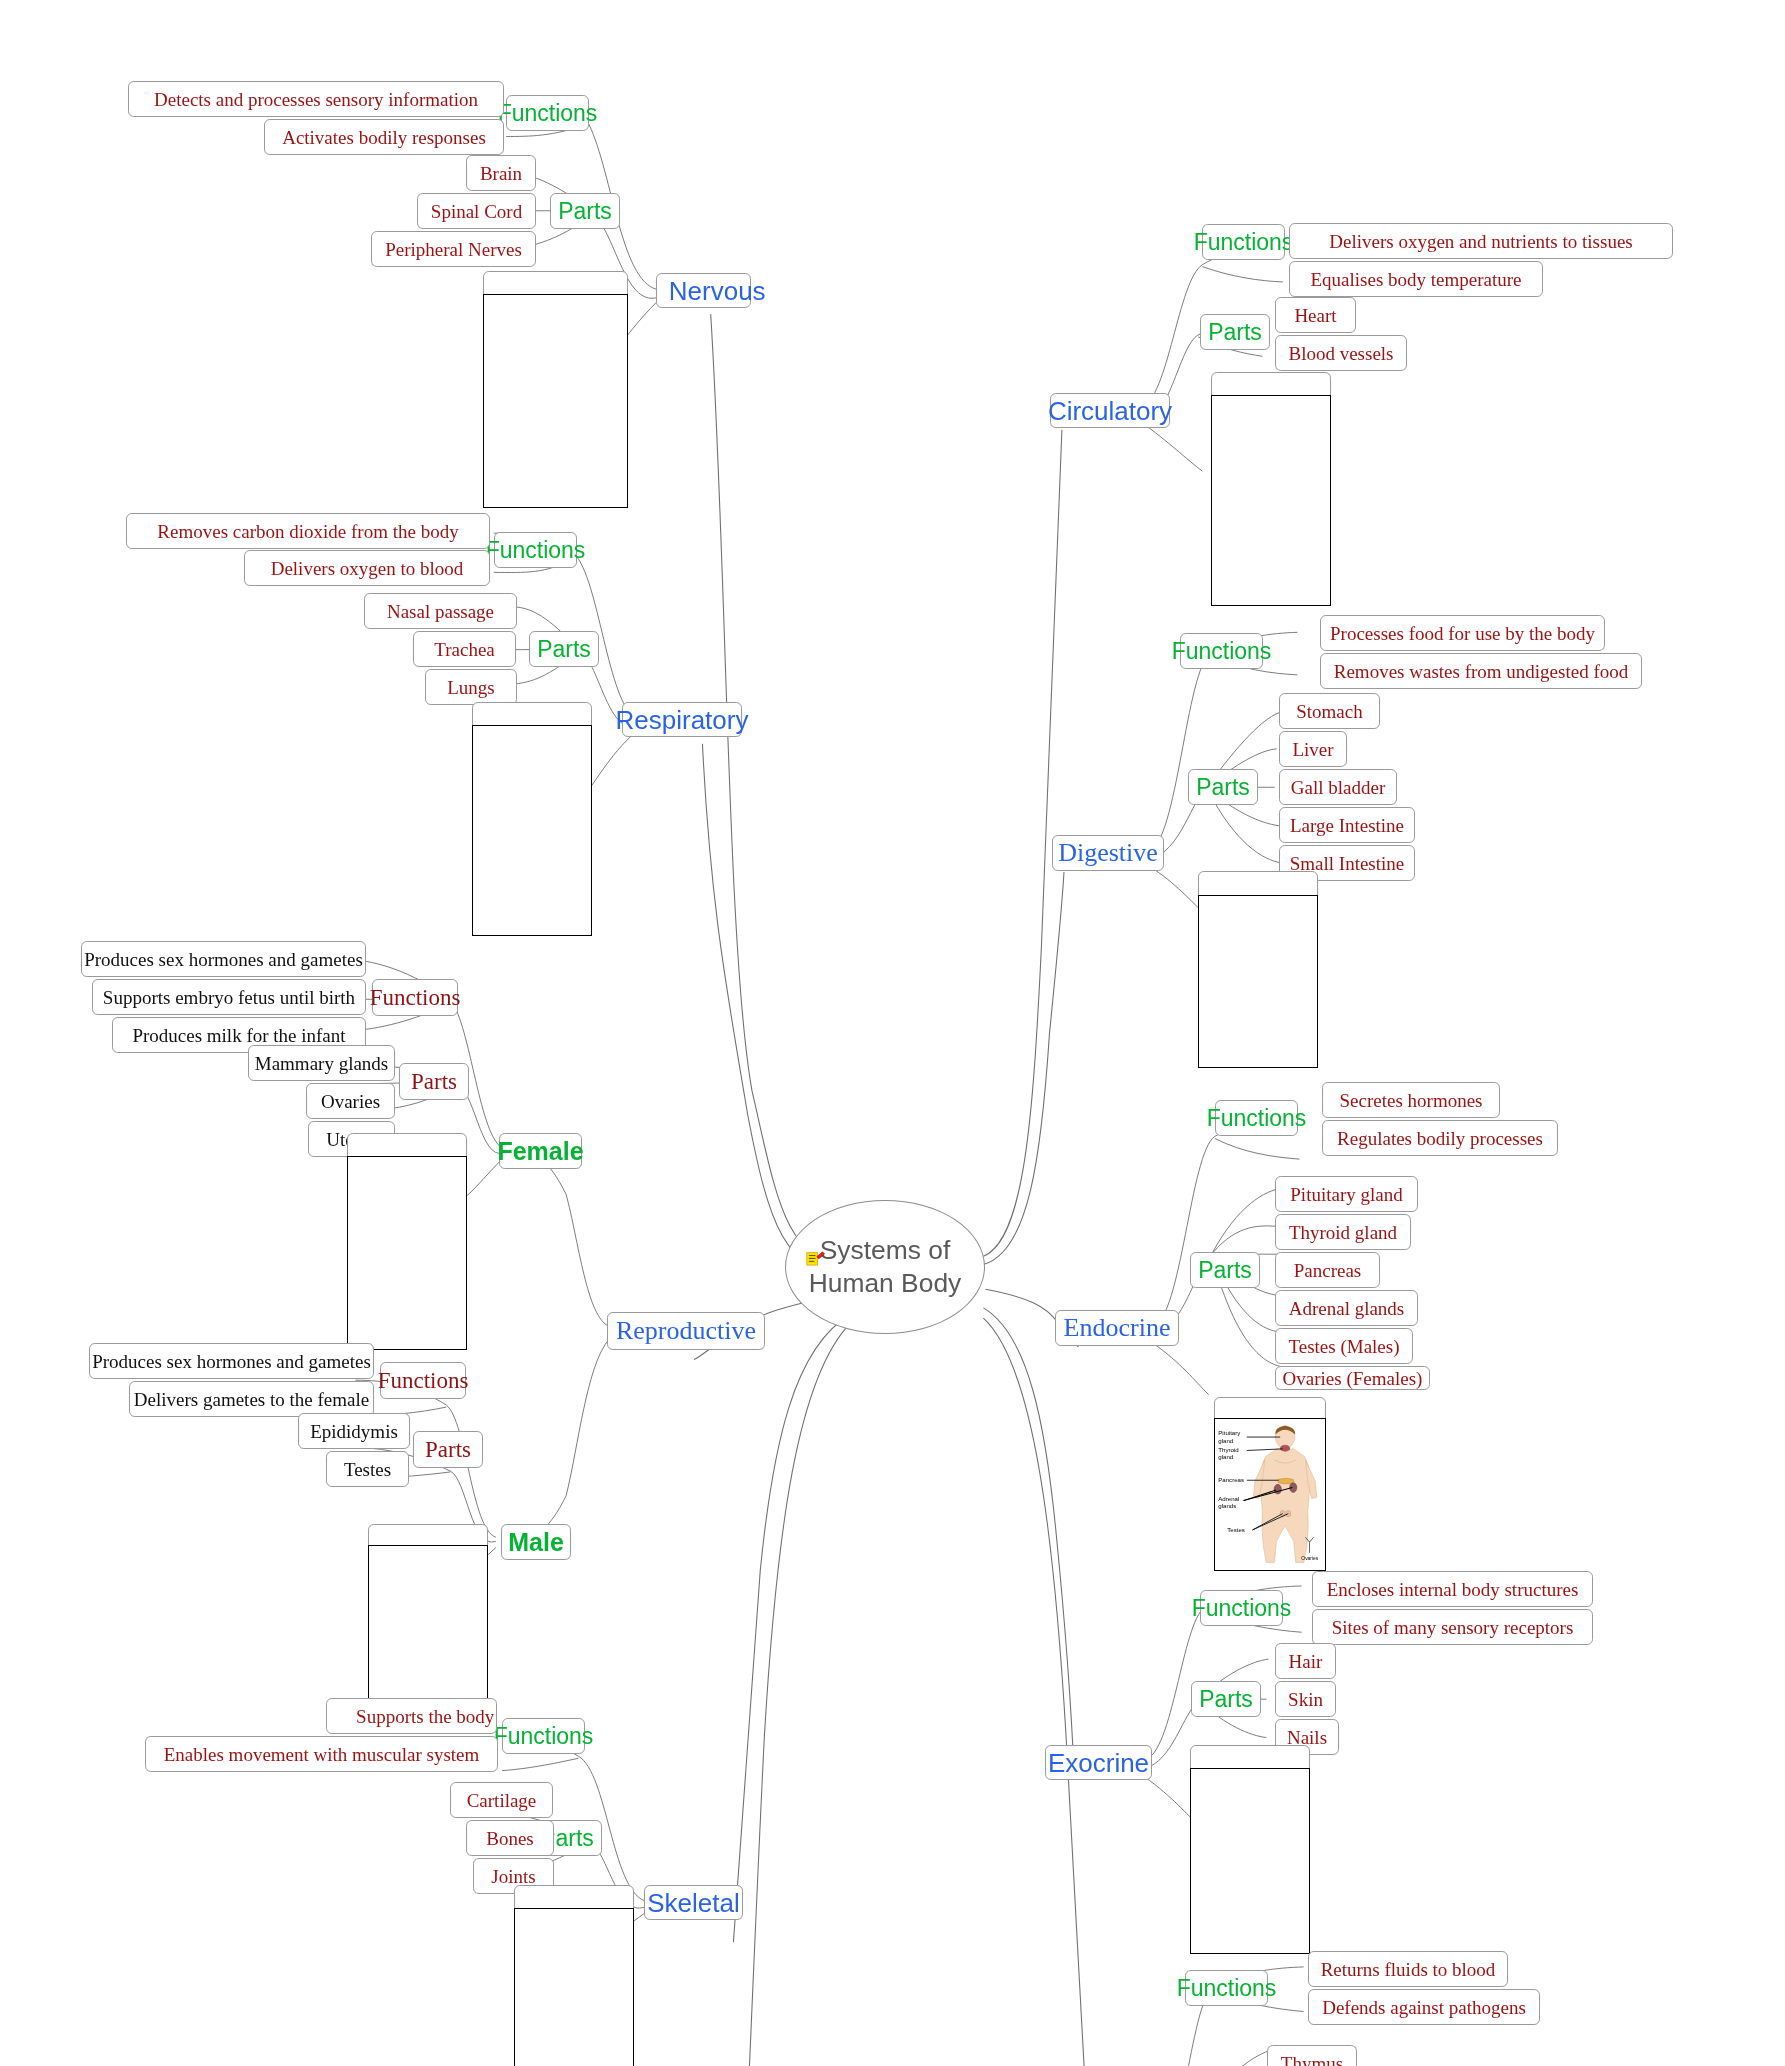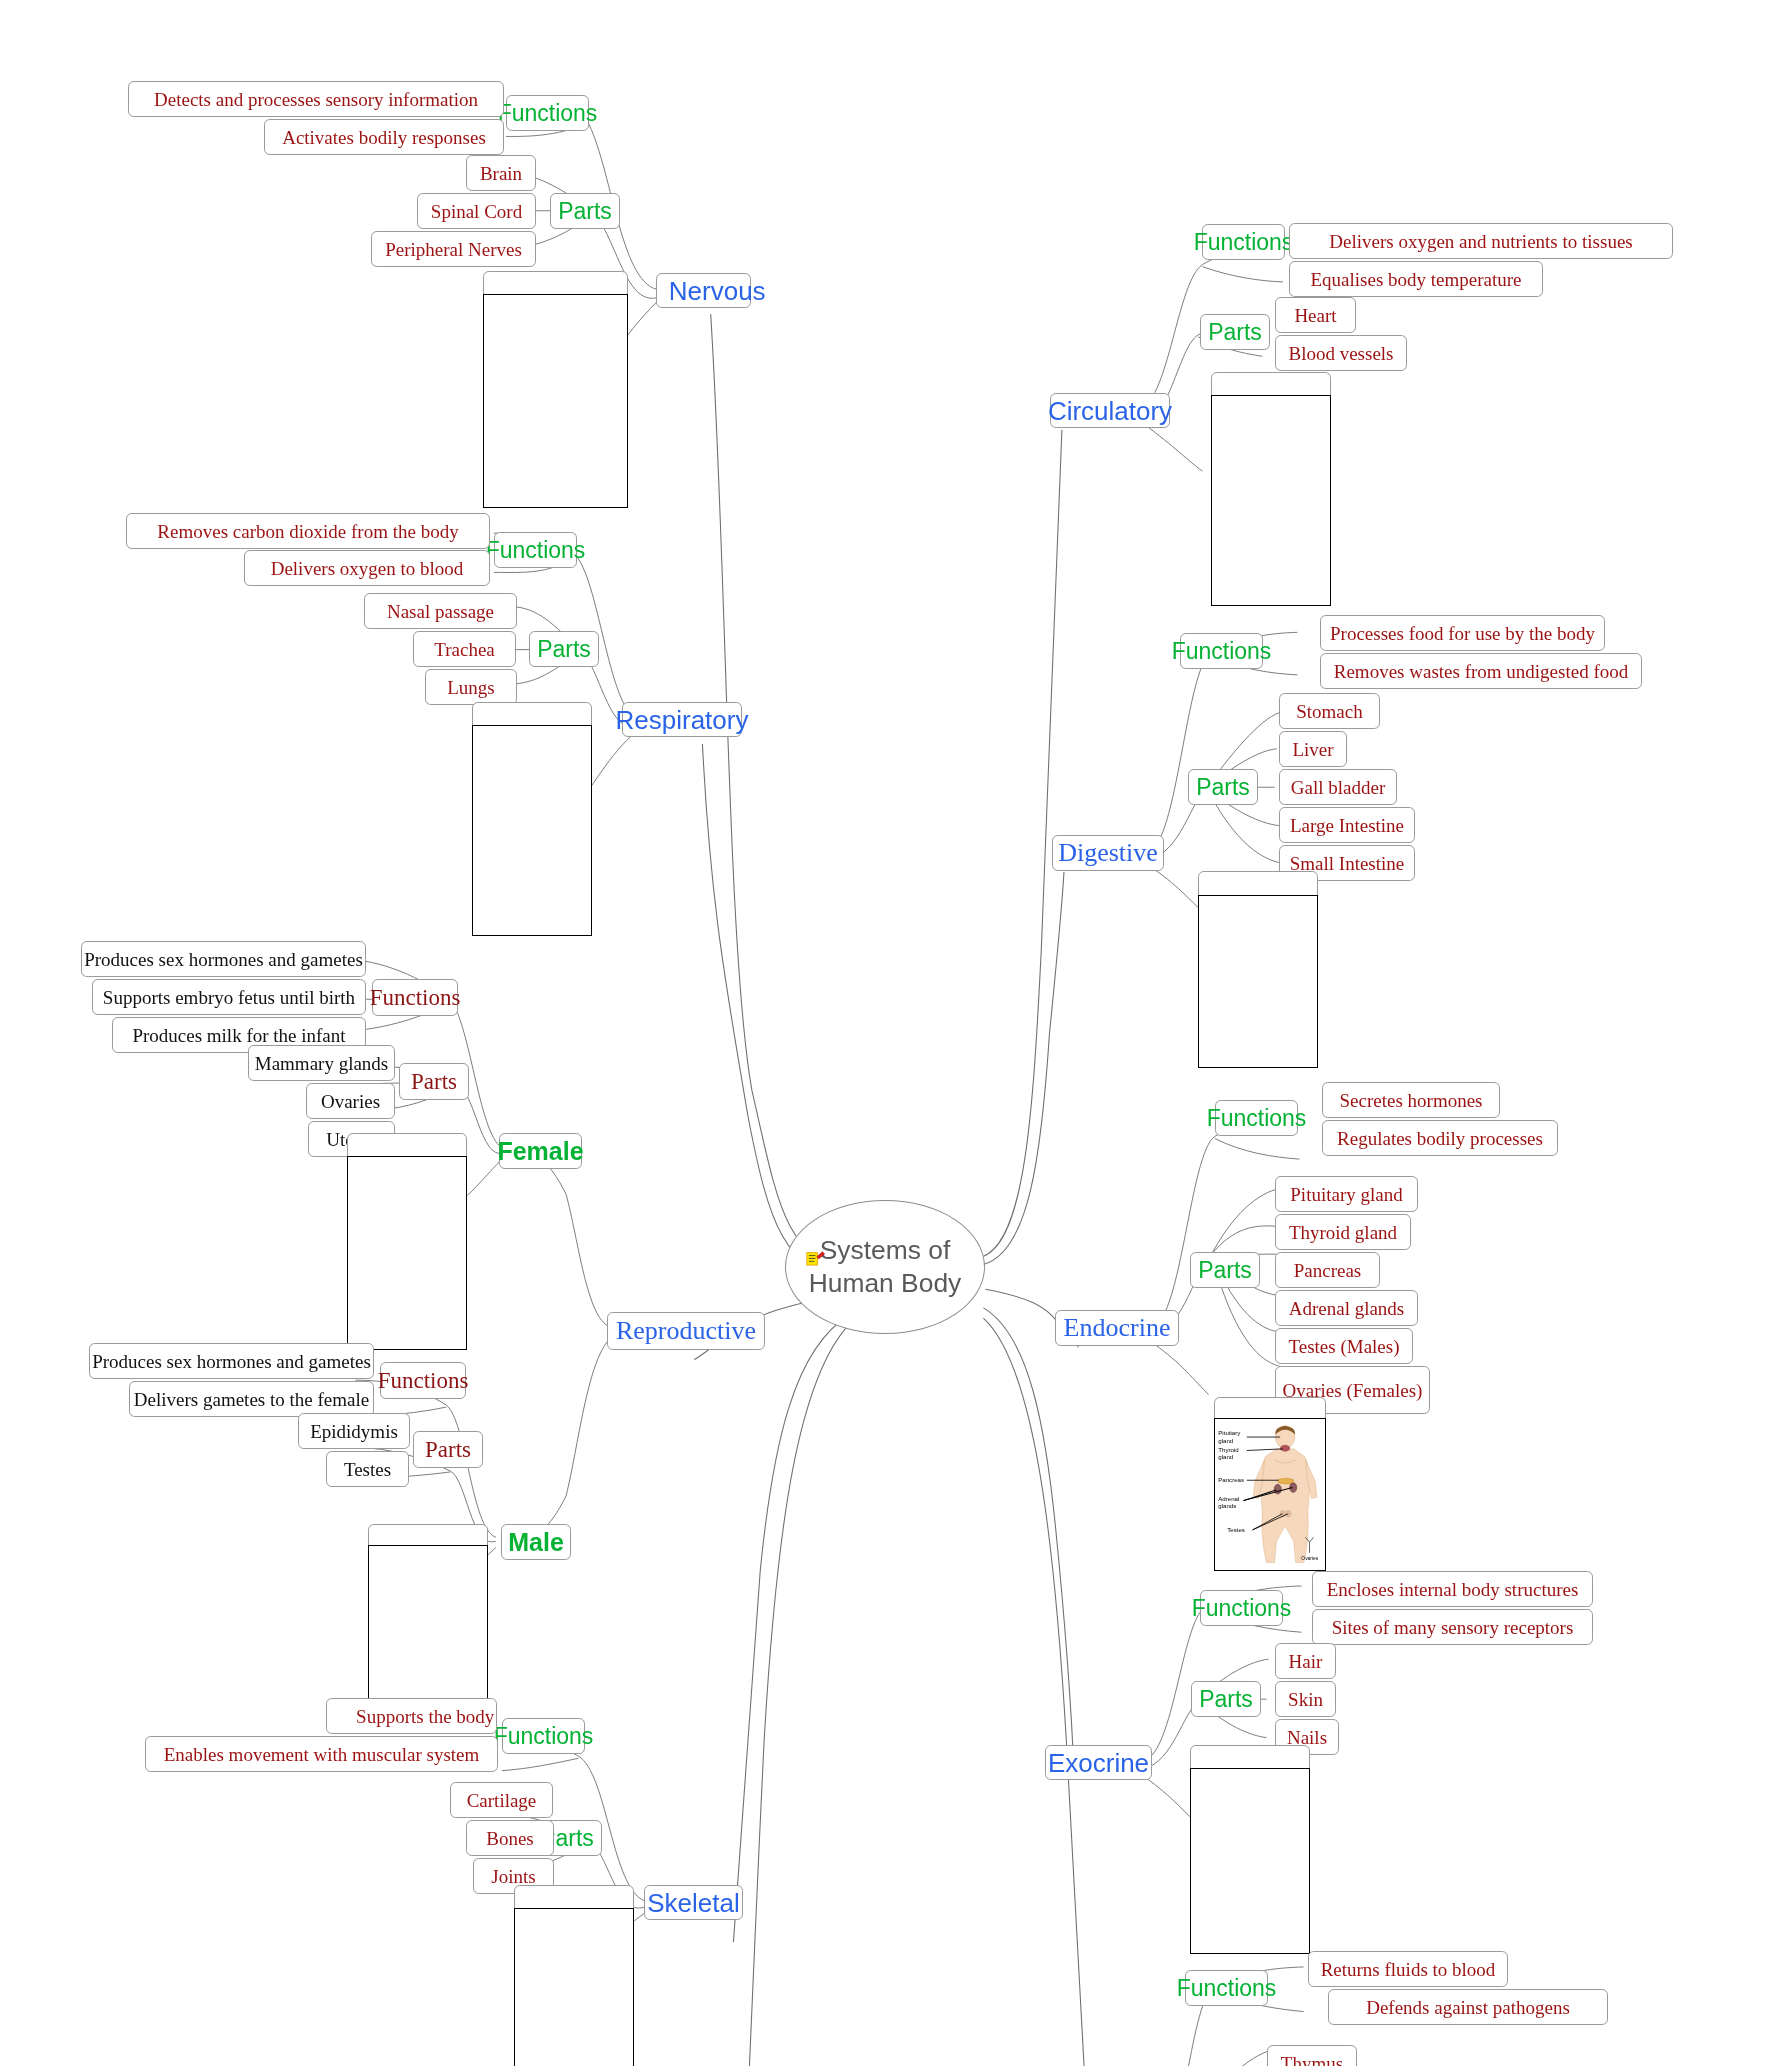--- a/index.html
+++ b/index.html
@@ -363,21 +363,21 @@
     </div>
   <div class="node leaf" style="left:1275px;top:1252px;width:105px;height:36px;">
       <span>Pancreas</span>
     </div>
   <div class="node leaf" style="left:1275px;top:1290px;width:143px;height:36px;">
       <span>Adrenal glands</span>
     </div>
   <div class="node leaf" style="left:1275px;top:1328px;width:138px;height:36px;">
       <span>Testes (Males)</span>
     </div>
-  <div class="node leaf" style="left:1275px;top:1366px;width:155px;height:48px;">
+  <div class="node leaf" style="left:1275px;top:1366px;width:155px;height:24px;">
       <span>Ovaries (Females)</span>
     </div>
   <div class="node" style="left:1214px;top:1397px;width:112px;height:33px;"></div>
   <div class="imgbox" style="left:1214px;top:1418px;width:112px;height:153px;">
     <svg class="anat" viewBox="0 0 270 370">
       <rect width="270" height="370" fill="#fff"></rect>
       <g>
         <ellipse cx="172" cy="44" rx="24" ry="28" fill="#f6d8bd" stroke="#d8a878" stroke-width="1"></ellipse>
         <path d="M148 38 Q172 14 197 38 Q199 20 172 16 Q145 20 148 38Z" fill="#8a5a28"></path>
         <path d="M153 72 Q172 84 192 72 L220 92 Q234 118 233 165 L228 225 Q231 270 225 315 L218 352 L198 352 L193 300 L172 262 L151 300 L146 352 L126 352 L119 315 Q113 270 116 225 L111 165 Q110 118 124 92 Z" fill="#f6d8bd" stroke="#d8a878" stroke-width="1"></path>
@@ -438,21 +438,21 @@
     </div>
   <div class="node" style="left:1190px;top:1745px;width:120px;height:37px;"></div>
   <div class="imgbox" style="left:1190px;top:1768px;width:120px;height:186px;"></div>
 
   <div class="node cat" style="left:1185px;top:1970px;width:83px;height:36px;">
       <span>Functions</span>
     </div>
   <div class="node leaf" style="left:1308px;top:1951px;width:200px;height:36px;">
       <span>Returns fluids to blood</span>
     </div>
-  <div class="node leaf" style="left:1308px;top:1989px;width:280px;height:36px;margin-left:20px;">
+  <div class="node leaf" style="left:1308px;top:1989px;width:232px;height:36px;">
       <span>Defends against pathogens</span>
     </div>
 
   <div class="node leaf" style="left:1267px;top:2045px;width:90px;height:36px;">
       <span>Thymus</span>
     </div>
 
 </div>
 
 

